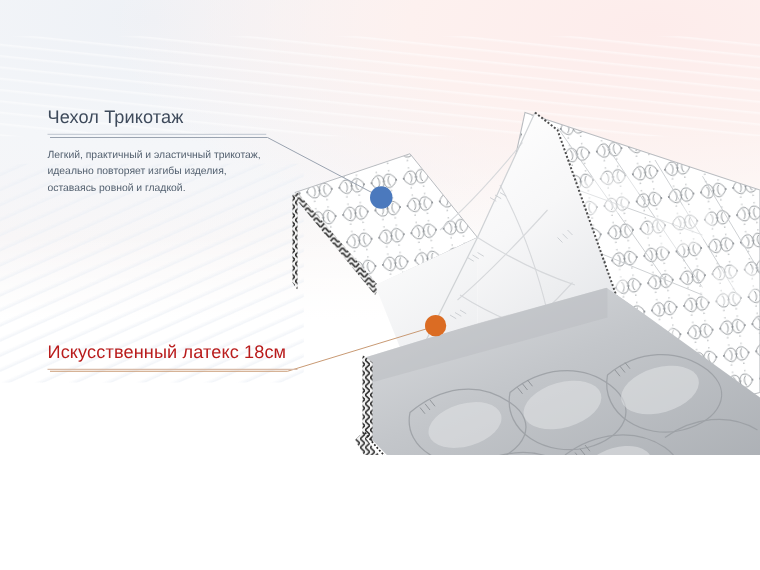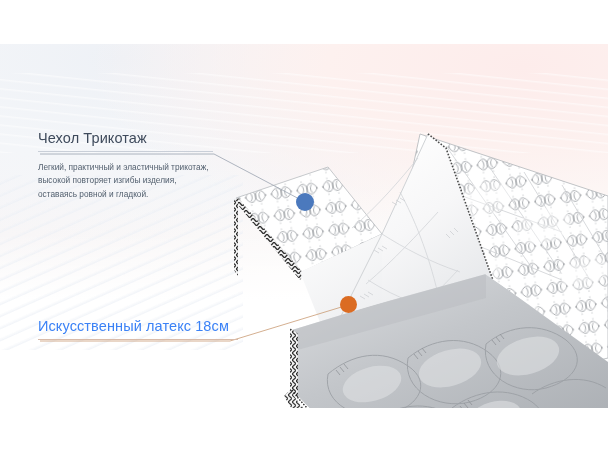--- a/index.html
+++ b/index.html
@@ -10,21 +10,20 @@
   body {
     font-family: "Liberation Sans", "DejaVu Sans", sans-serif;
   }
 
   #stage {
     position: relative;
     width: 608px;
     height: 364px;
     overflow: hidden;
     background: #fdfcfb;
-    margin-top: 44px;
   }
 
   
   .bg-base {
     position: absolute;
     inset: 0;
     background:
       radial-gradient(115% 78% at 86% 6%, #fdeceb 0%, #fdf1ef 28%, rgba(253,244,243,0) 62%),
       radial-gradient(90% 70% at 20% 4%, #eef1f6 0%, #f4f6f9 40%, rgba(247,249,251,0) 72%),
       linear-gradient(160deg, #f2f4f8 0%, #f8f6f7 34%, #fdfbfa 62%, #ffffff 100%);
@@ -80,21 +79,21 @@
   #callout-latex { top: 274px; width: 200px; }
 
   .callout h2 {
     margin: 0;
     font-size: 14.5px;
     font-weight: 400;
     letter-spacing: .1px;
     white-space: nowrap;
   }
   #callout-cover h2 { color: #3e4a5b; }
-  #callout-latex h2 { color: #3b82f6; }
+  #callout-latex h2 { color: #b91c1c; }
 
   .rule {
     margin-top: 5px;
     height: 1px;
     width: 100%;
     background: #c9cfd8;
   }
   #callout-latex .rule { background: #d8bba9; }
 
   .callout p {
@@ -322,21 +321,21 @@
     <polyline points="40,110 214,110 305,158" fill="none" stroke="#9aa3b0" stroke-width="0.8"></polyline>
     <polyline points="40,297 230,297 348,261" fill="none" stroke="#c99a74" stroke-width="0.8"></polyline>
   </svg>
 
   <div class="dot" id="dot-cover"></div>
   <div class="dot" id="dot-latex"></div>
 
   <div class="callout" id="callout-cover">
     <h2>Чехол Трикотаж</h2>
     <div class="rule"></div>
-    <p>Легкий, практичный и эластичный трикотаж, высокой повторяет изгибы изделия, оставаясь ровной и гладкой.</p>
+    <p>Легкий, практичный и эластичный трикотаж, идеально повторяет изгибы изделия, оставаясь ровной и гладкой.</p>
   </div>
 
   <div class="callout" id="callout-latex">
     <h2>Искусственный латекс 18см</h2>
     <div class="rule"></div>
   </div>
 
 </div>
 
 </body></html>

